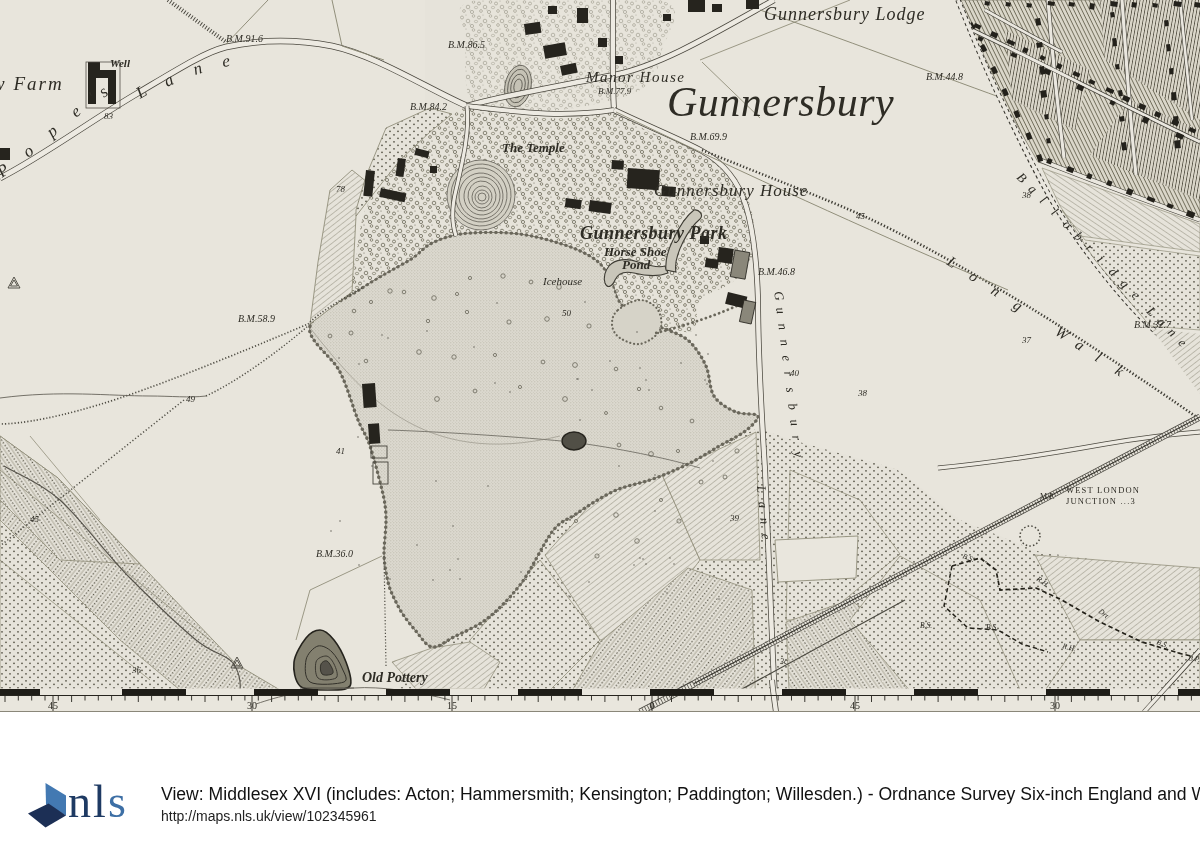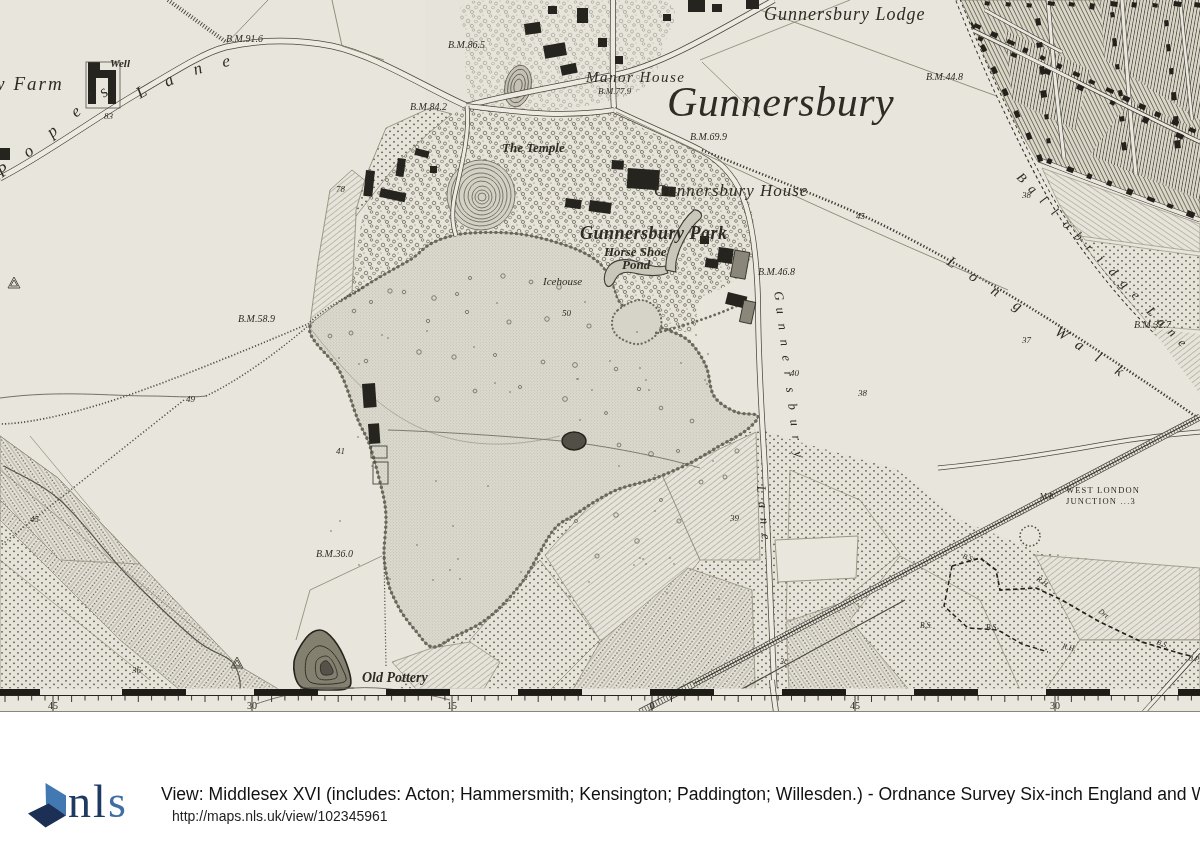--- a/index.html
+++ b/index.html
@@ -718,13 +718,13 @@
 
 <div style="position:relative;width:1200px;height:136px;background:#ffffff;">
 
 <svg width="140" height="60" viewBox="0 0 140 60" style="position:absolute;left:24px;top:60px;" xmlns="http://www.w3.org/2000/svg">
 <polygon points="21.5,7 42,19.5 42,39.5 22,28.5" fill="#4379b2"></polygon>
 <polygon points="4,37.5 24.5,27.5 42,39.5 21.5,51.5" fill="#1c2f55"></polygon>
 <text x="44" y="41" font-family="Liberation Serif,serif" font-size="46" letter-spacing="2" fill="#1e3a63">nl</text>
 <text x="84" y="41" font-family="Liberation Serif,serif" font-size="46" fill="#3d6fa5">s</text>
 </svg>
 <div style="position:absolute;left:161px;top:68px;font-family:'Liberation Sans',sans-serif;font-size:17.6px;color:#111111;white-space:nowrap;">View: Middlesex XVI (includes: Acton; Hammersmith; Kensington; Paddington; Willesden.) - Ordnance Survey Six-inch England and Wales, 1842-1952</div>
-<div style="position:absolute;left:172px;top:92px;font-family:'Liberation Sans',sans-serif;font-size:14px;color:#222222;">http://maps.nls.uk/view/102345961</div>
+<div style="position:absolute;left:161px;top:92px;font-family:'Liberation Sans',sans-serif;font-size:14px;color:#222222;">http://maps.nls.uk/view/102345961</div>
 </div>
 </body></html>

